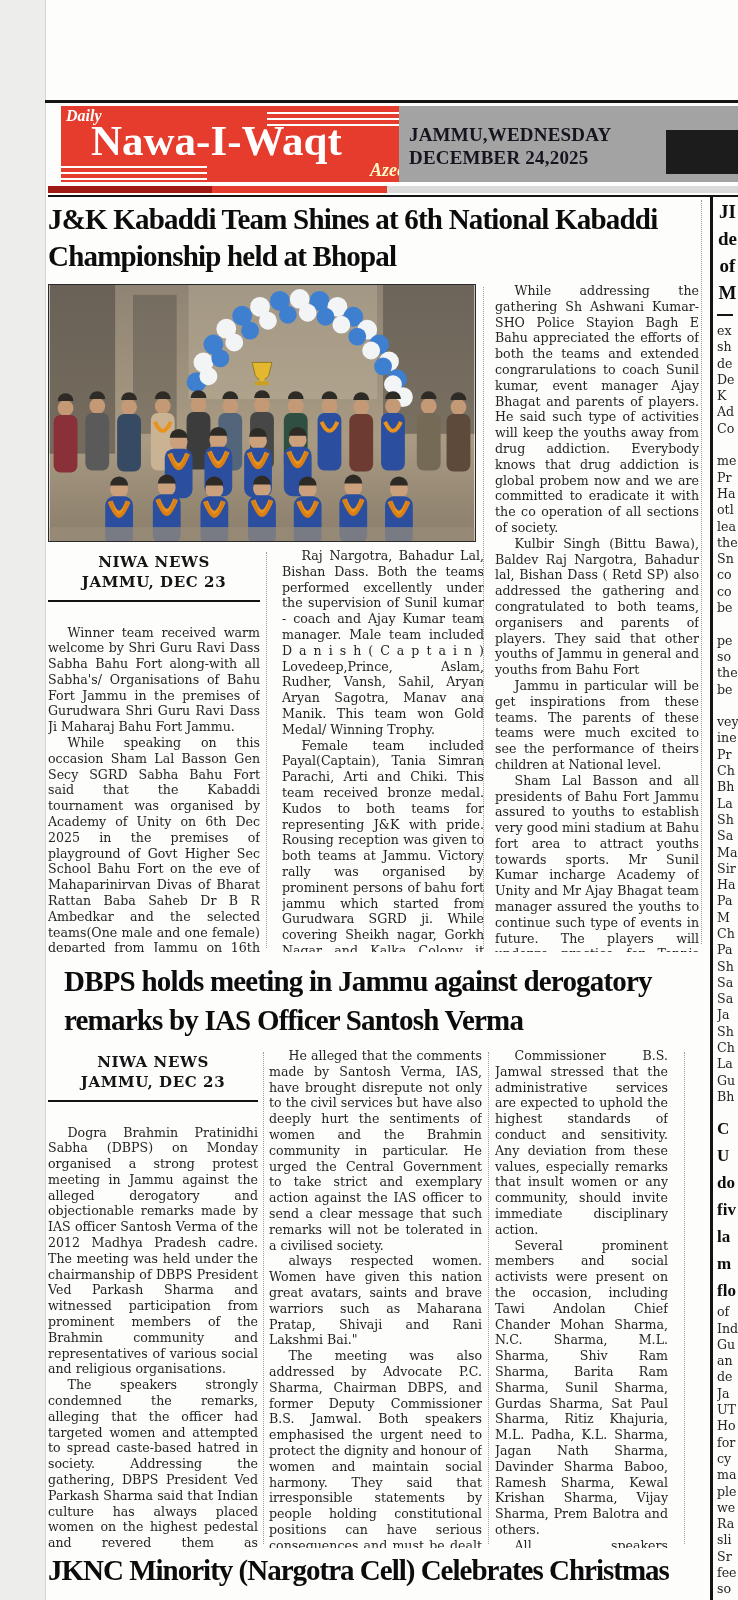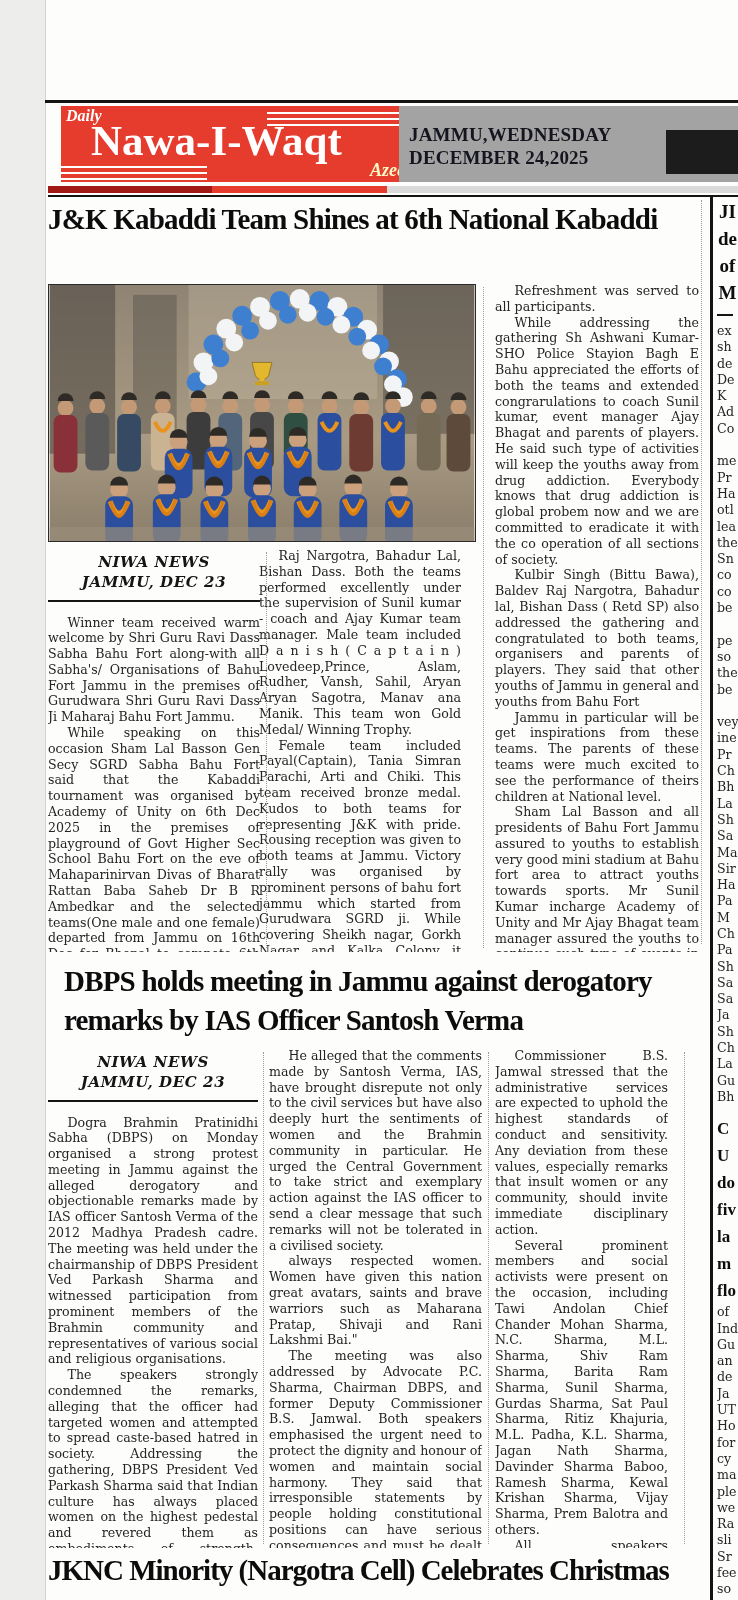--- a/index.html
+++ b/index.html
@@ -43,29 +43,29 @@
   .h3 { left:48px; top:1548px; width:652px; font-size:29px; line-height:44px; letter-spacing:-1px; }
 
   
   .photo { position:absolute; left:48px; top:284px; width:426px; height:256px;
     border:1px solid #2a2a2a; overflow:hidden; }
   .photo svg { display:block; width:100%; height:100%; }
 
   
   .col { position:absolute; overflow:hidden; }
   .a1c1 { left:48px;  top:548px;  width:212px; height:404px; }
-  .a1c2 { left:259px; top:548px;  width:202px; height:404px; }
+  .a1c2 { left:282px; top:548px;  width:202px; height:404px; }
   .a1c3 { left:495px; top:283px;  width:204px; height:669px; }
   .a2c1 { left:48px;  top:1048px; width:210px; height:500px; }
   .a2c2 { left:269px; top:1048px; width:213px; height:500px; }
   .a2c3 { left:495px; top:1048px; width:173px; height:500px; }
 
   .byline { text-align:center; font-weight:bold; font-size:15px; line-height:1.35;
     letter-spacing:0.6px; color:#151515; border-bottom:2px solid #141414;
-    padding:4px 0 7px 0; margin-bottom:13px;font-style:italic; }
+    padding:4px 0 7px 0; margin-bottom:23px; }
   .body-text p { margin:0; text-indent:1.55em; text-align:justify;
     font-size:12.6px; line-height:15.8px; color:#242424; min-height:15.8px; }
 
   
   .vdot { position:absolute; width:0; border-left:1px dotted #9b9b9b; }
   .d1 { left:266px; top:552px;  height:396px; }
   .d2 { left:483px; top:287px;  height:661px; }
   .d3 { left:263px; top:1052px; height:492px; }
   .d4 { left:488px; top:1052px; height:492px; }
   .d5 { left:684px; top:1052px; height:492px; }
@@ -104,20 +104,21 @@
         <div>DECEMBER 24,2025</div>
       </div>
       <div class="blackbox"></div>
     </div>
   </div>
   <div class="redbar"></div>
   <div class="mid-rule"></div>
 
   <div class="headline h1">
     <div>J&amp;K  Kabaddi Team Shines at 6th National Kabaddi</div>
+    <div>Championship held at  Bhopal</div>
   </div>
 
   <div class="photo">
     <svg viewBox="0 0 428 258">
       <defs>
         <linearGradient id="pbg" x1="0" y1="0" x2="0" y2="1">
           <stop offset="0" stop-color="#8f8474"></stop>
             <stop offset="0.6" stop-color="#a99b83"></stop>
             <stop offset="1" stop-color="#8a7d6a"></stop>
         </linearGradient>
@@ -220,21 +221,20 @@
     <div class="body-text">
         <p>Winner team received warm welcome by Shri Guru Ravi Dass Sabha Bahu Fort along-with all Sabha's/ Organisations of Bahu Fort Jammu in the premises of Gurudwara  Shri Guru Ravi Dass Ji Maharaj Bahu Fort Jammu.</p>
         <p>While speaking on this occasion Sham Lal Basson Gen Secy SGRD Sabha Bahu Fort said that the Kabaddi tournament was organised by Academy of Unity on 6th Dec 2025  in the premises of playground of Govt Higher Sec School Bahu Fort on the eve of  Mahaparinirvan Divas of Bharat Rattan Baba Saheb Dr B R Ambedkar and the selected  teams(One male and one female) departed from Jammu on 16th Dec for Bhopal to  compete 6th National Kabaddi Championship on in presence of Sham lal basson SHO  Ashwani Kumar, Baldev</p>
       </div>
   </div>
   <div class="col a1c2 body-text">
       <p>Raj Nargotra, Bahadur Lal, Bishan Dass. Both the teams performed excellently under the supervision of Sunil kumar - coach and Ajay Kumar  team manager. Male team included D a n i s h ( C a p t a i n ) Lovedeep,Prince, Aslam, Rudher,  Vansh, Sahil, Aryan Aryan Sagotra, Manav ana Manik. This team won Gold Medal/  Winning Trophy.</p>
       <p>Female team included Payal(Captain), Tania Simran Parachi, Arti and Chiki. This team  received bronze medal. Kudos to both teams for representing J&amp;K with pride. Rousing reception was given to both teams at Jammu. Victory rally was organised by prominent  persons of bahu fort jammu which started from Gurudwara SGRD ji. While covering  Sheikh nagar, Gorkh Nagar and Kalka Colony it concluded again at Gurudwara Shri Guru  Ravi Dass Ji Maharaj Bahu Fort jammu.</p>
     </div>
   <div class="col a1c3 body-text">
-      <p>Refreshment was served to all participants.</p>
       <p>While addressing the gathering Sh Ashwani Kumar- SHO Police Stayion Bagh E  Bahu appreciated the efforts of both the teams and extended congrarulations to coach  Sunil kumar, event manager Ajay Bhagat and parents of players. He said such type of activities will keep the youths away from drug addiction. Everybody knows that drug addiction is global probem now and we are committed to eradicate it with the co  operation of all sections of society.</p>
       <p>Kulbir Singh (Bittu Bawa), Baldev Raj Nargotra, Bahadur lal, Bishan Dass ( Retd SP) also addressed the gathering and congratulated to both teams, organisers and parents  of players. They said that other youths of Jammu in general and youths from Bahu Fort</p>
       <p>Jammu in particular will be get inspirations from these teams. The parents of these teams were much excited to see the performance of theirs children at National level.</p>
       <p>Sham Lal Basson and all presidents of Bahu Fort Jammu assured to youths to establish very good mini stadium at Bahu fort area to attract youths towards sports. Mr  Sunil Kumar incharge Academy of Unity and Mr Ajay Bhagat team manager assured the  youths to continue such type of events in future. The players will undergo practice for  Tennis Cricket and other games in Bahu Fort area. Sham basson extended vote of thanks to all the participants.</p>
     </div>
 
   <div class="headline h2">
     <div>DBPS holds meeting in Jammu against derogatory</div>
     <div>remarks by IAS Officer Santosh Verma</div>
   </div>

